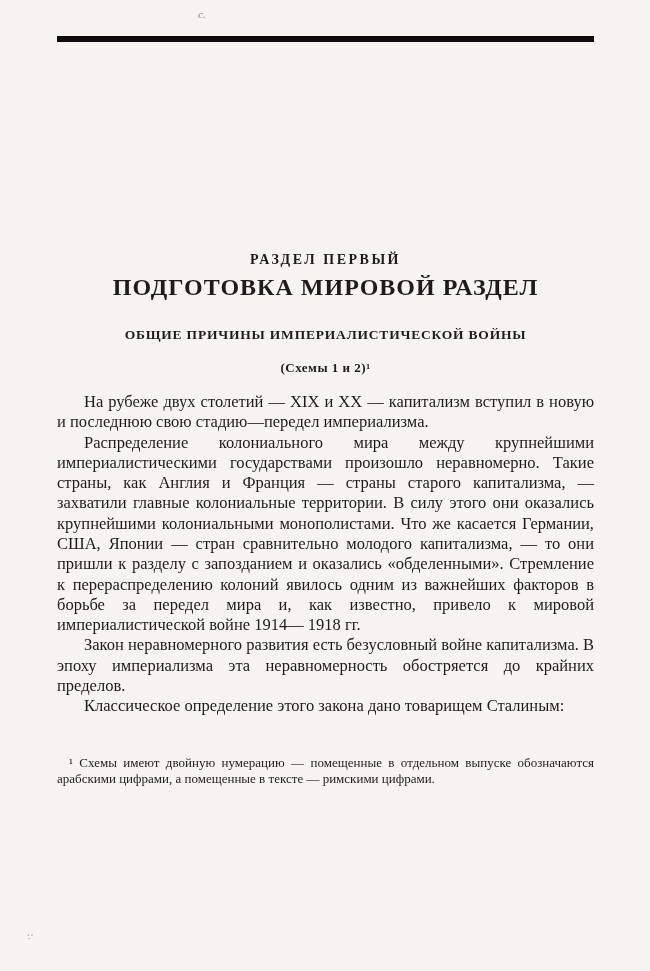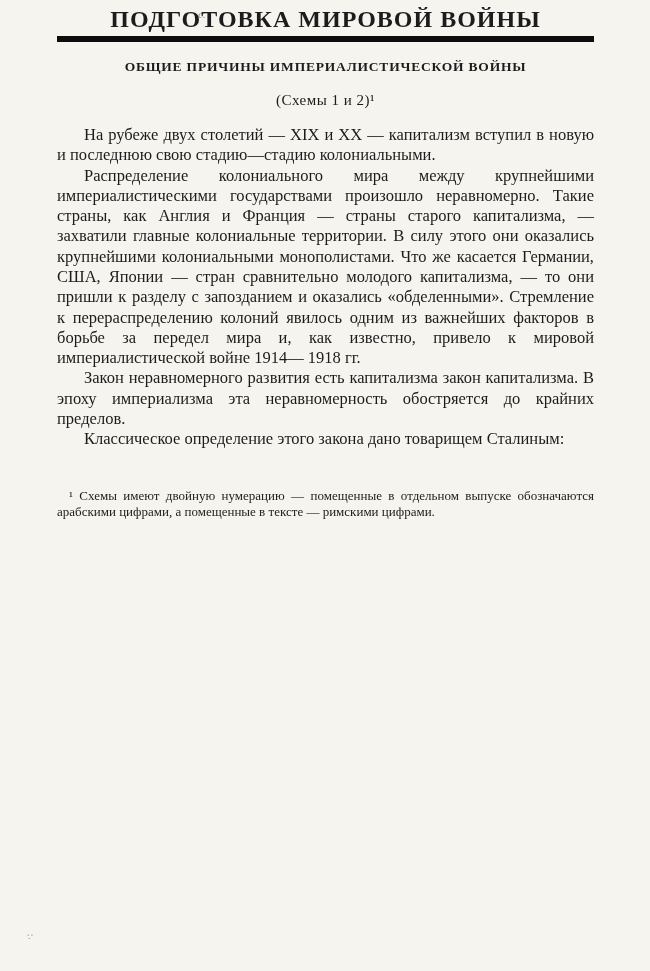--- a/index.html
+++ b/index.html
@@ -68,22 +68,22 @@
     margin: 26px 0 17px 0;
     text-align: center;
     font-weight: bold;
     font-size: 13.5px;
     letter-spacing: 0.8px;
     white-space: nowrap;
   }
   .schemes {
     margin: 9px 0 0 0;
     text-align: center;
-    font-weight: normal;
-    font-size: 15px;
+    font-weight: bold;
+    font-size: 13px;
     letter-spacing: 0.5px;
   }
   .body-text {
     margin-top: 16px;
   }
   .body-text p {
     margin: 0;
     text-indent: 27px;
     text-align: justify;
     font-size: 16.5px;
@@ -101,32 +101,33 @@
 <body>
 
 <div class="page">
 
   <span class="artifact artifact-top">с.</span>
 
   <div class="top-rule"></div>
 
   <div class="content">
 
+    <div class="section-label">РАЗДЕЛ ПЕРВЫЙ</div>
 
-    <h1 class="title">ПОДГОТОВКА МИРОВОЙ ВОЙНЫ</h1>
+    <h1 class="title">ПОДГОТОВКА МИРОВОЙ РАЗДЕЛ</h1>
 
 
     <h3 class="subheading">ОБЩИЕ ПРИЧИНЫ ИМПЕРИАЛИСТИЧЕСКОЙ ВОЙНЫ</h3>
 
     <div class="schemes">(Схемы 1 и 2)¹</div>
 
     <div class="body-text">
-      <p>На рубеже двух столетий — XIX и XX — капитализм вступил в новую и последнюю свою стадию—стадию колониальными.</p>
+      <p>На рубеже двух столетий — XIX и XX — капитализм вступил в новую и последнюю свою стадию—передел империализма.</p>
       <p>Распределение колониального мира между крупнейшими империалистическими государствами произошло неравномерно. Такие страны, как Англия и Франция — страны старого капитализма, — захватили главные колониальные территории. В силу этого они оказались крупнейшими колониальными монополистами. Что же касается Германии, США, Японии — стран сравнительно молодого капитализма, — то они пришли к разделу с запозданием и оказались «обделенными». Стремление к перераспределению колоний явилось одним из важнейших факторов в борьбе за передел мира и, как известно, привело к мировой империалистической войне 1914— 1918 гг.</p>
-      <p>Закон неравномерного развития есть капитализма закон капитализма. В эпоху империализма эта неравномерность обостряется до крайних пределов.</p>
+      <p>Закон неравномерного развития есть безусловный войне капитализма. В эпоху империализма эта неравномерность обостряется до крайних пределов.</p>
       <p>Классическое определение этого закона дано товарищем Сталиным:</p>
     </div>
 
     <div class="footnote">¹ Схемы имеют двойную нумерацию — помещенные в отдельном выпуске обозначаются арабскими цифрами, а помещенные в тексте — римскими цифрами.</div>
 
   </div>
 
   <span class="artifact artifact-bl">∵</span>
 
 </div>

